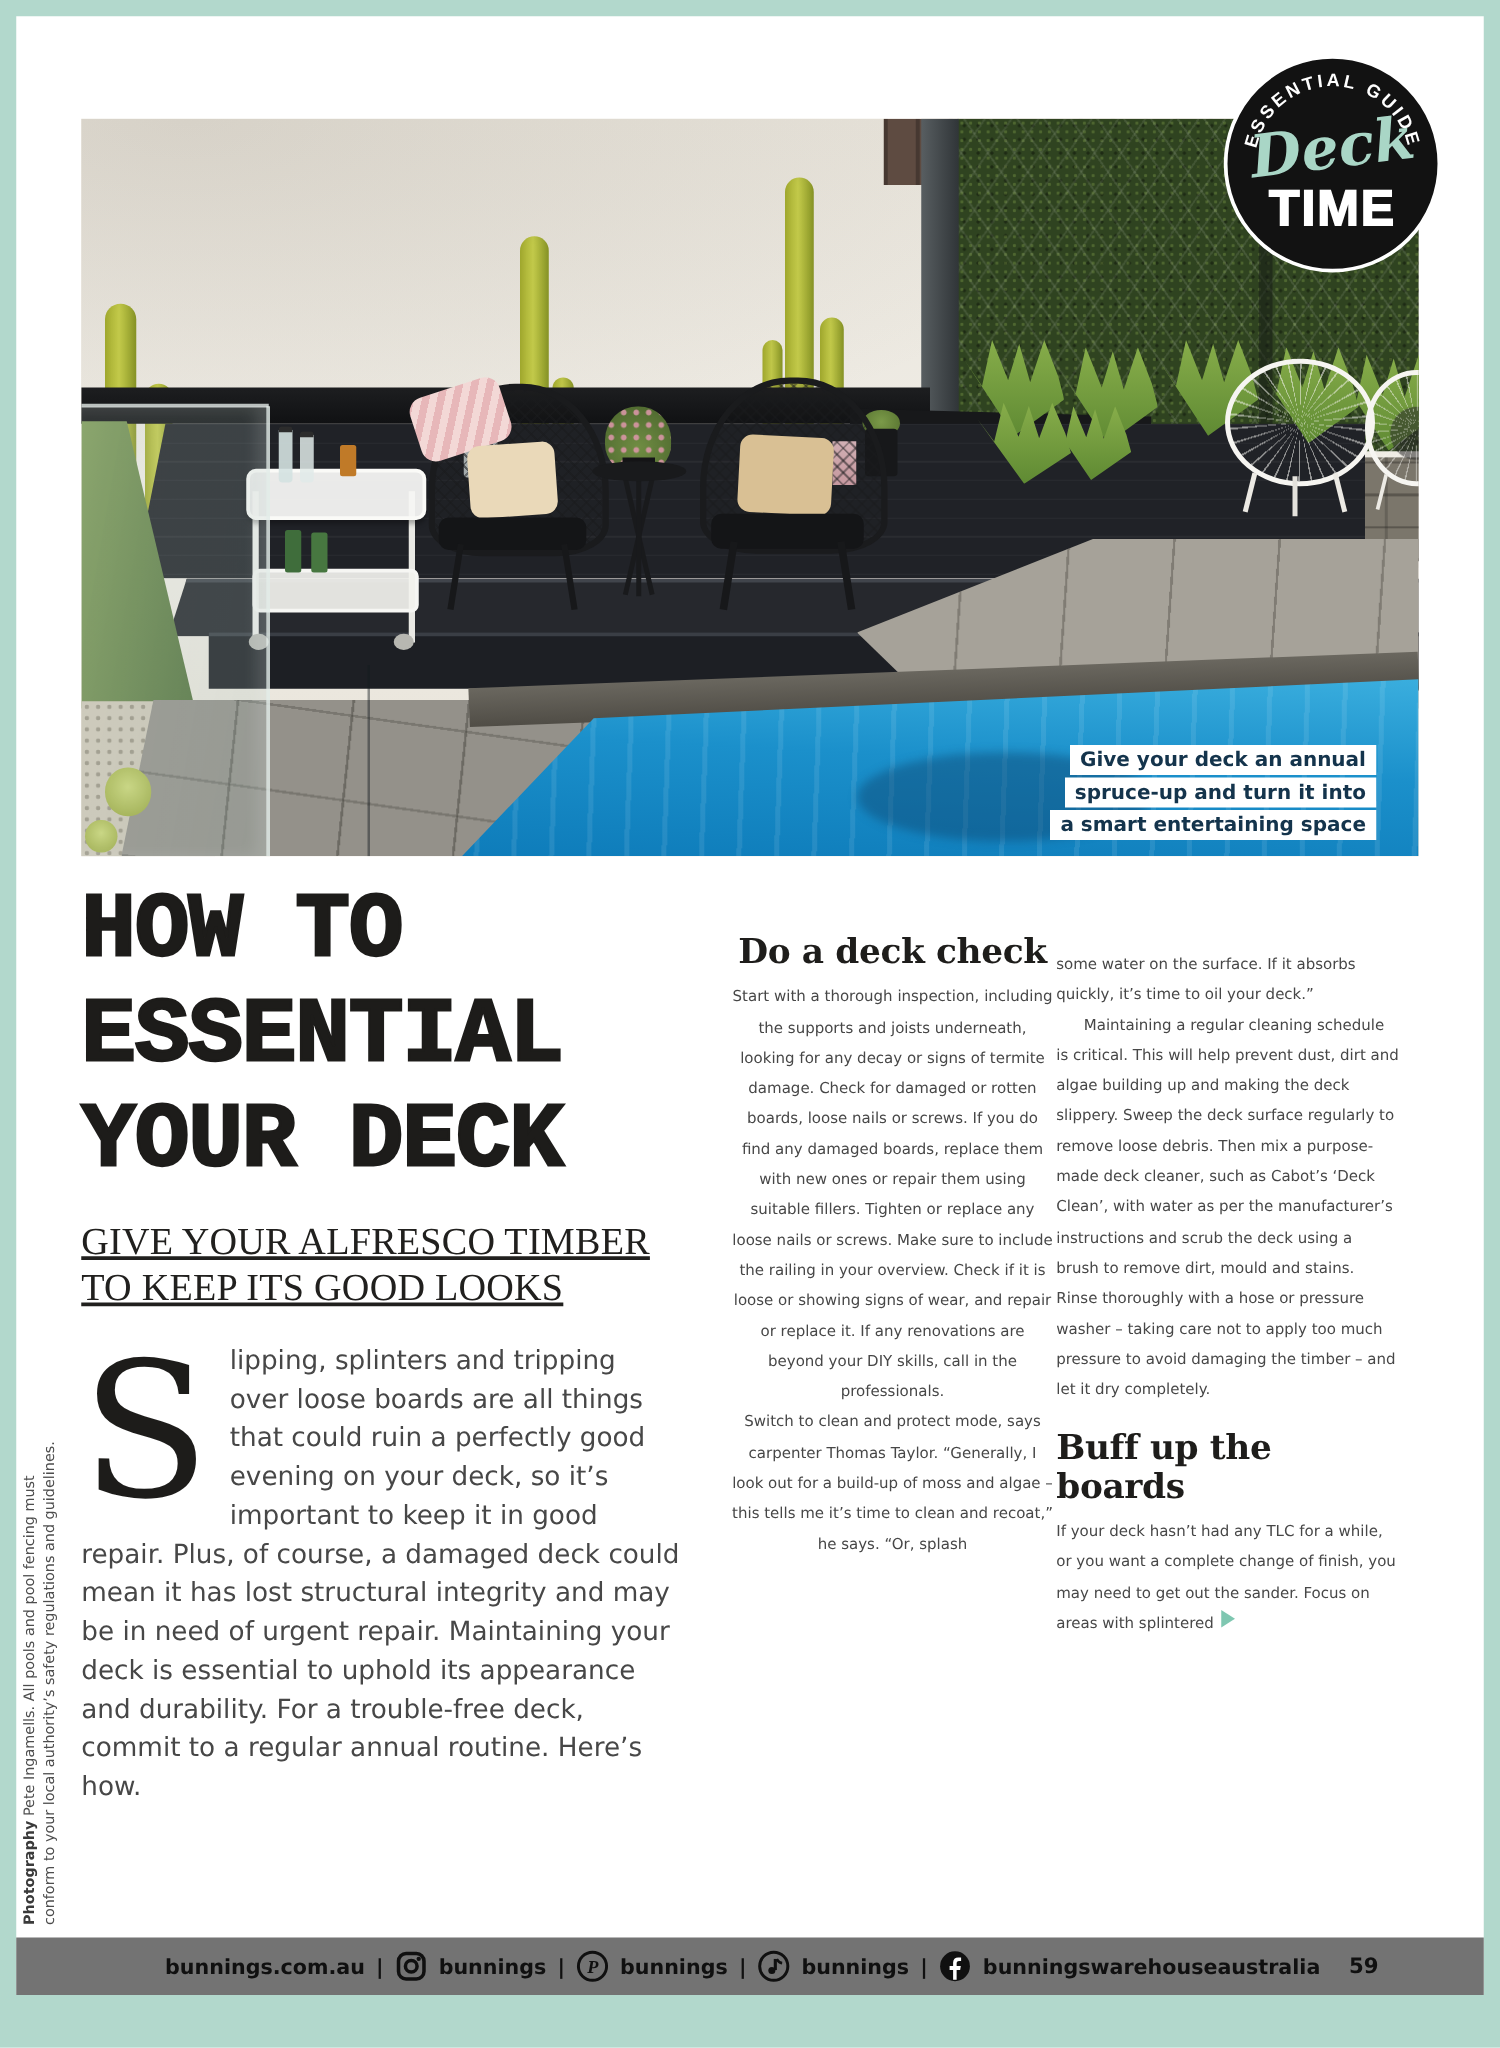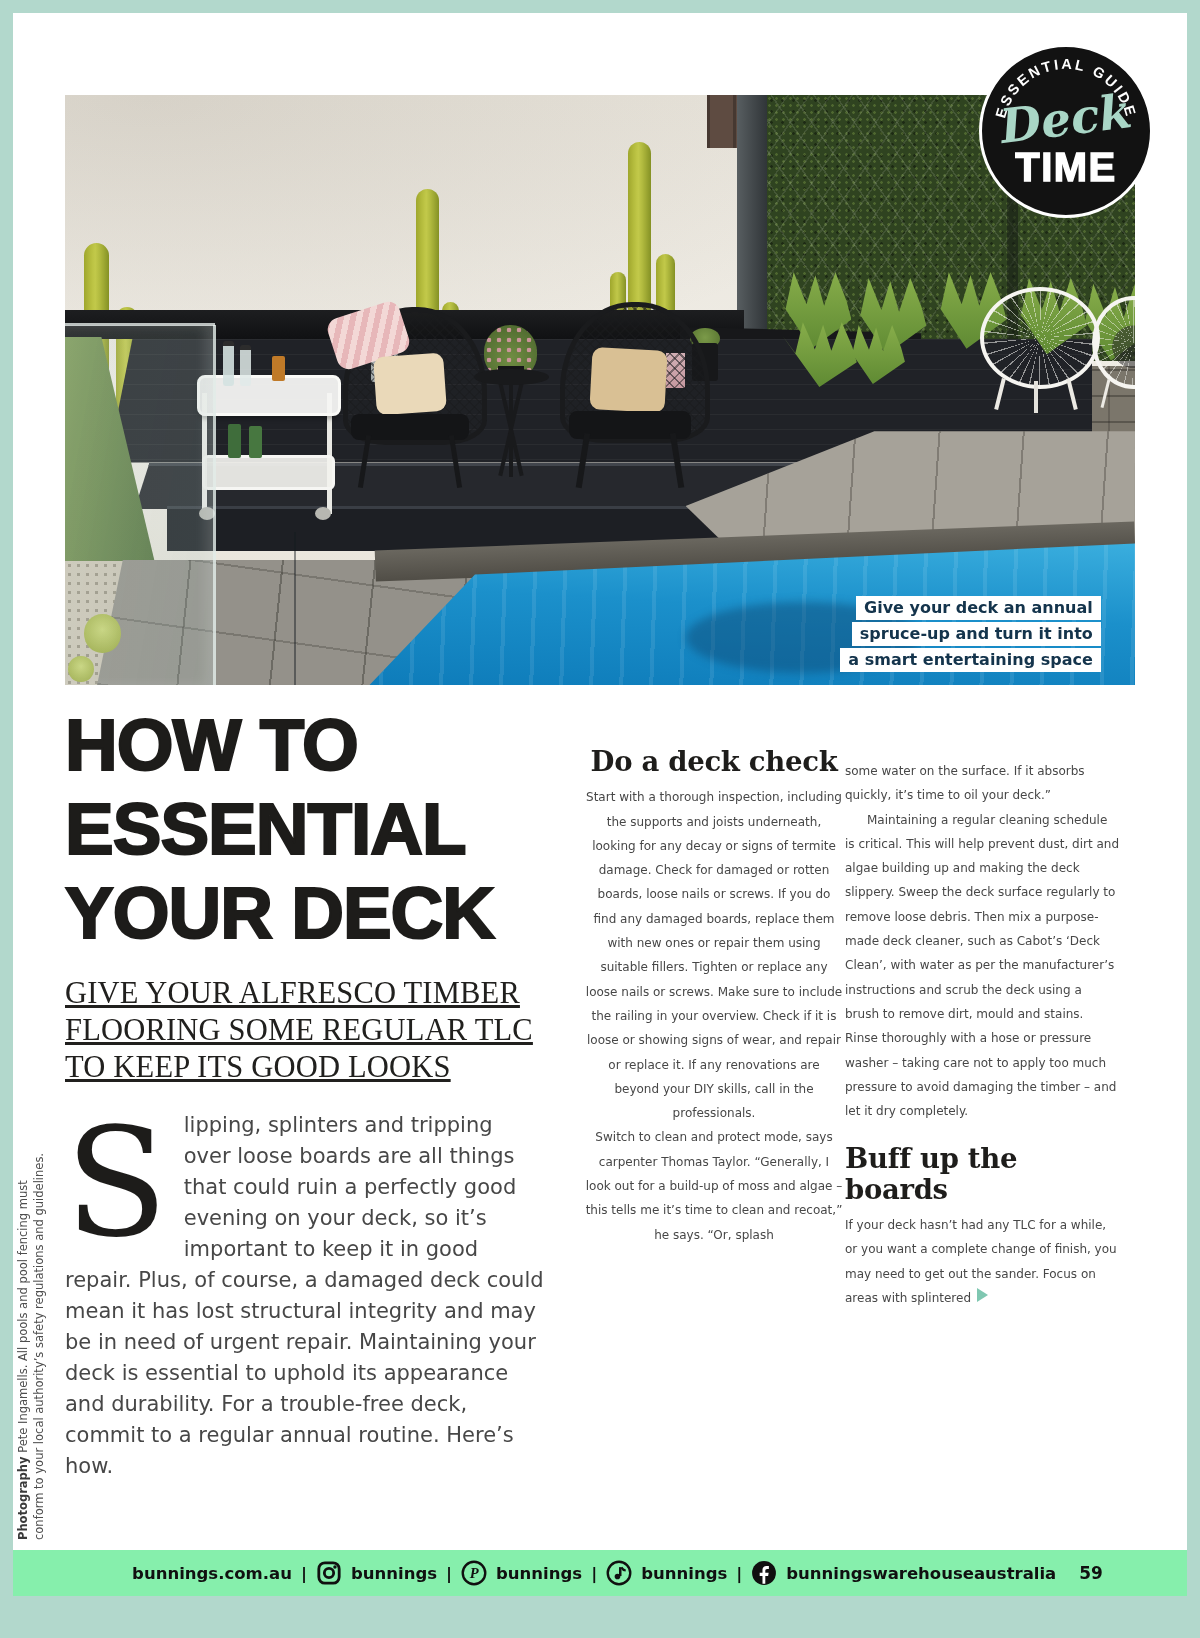--- a/index.html
+++ b/index.html
@@ -150,21 +150,21 @@
       font-family:"DejaVu Serif",serif;font-style:italic;font-weight:bold;font-size:47px;
       color:#a9d6c6;transform:rotate(-7deg);line-height:1;}
   .badge-time{position:absolute;left:0;top:100px;width:100%;text-align:center;
       font-family:"Liberation Sans",sans-serif;font-weight:bold;font-size:40px;color:#ffffff;
       letter-spacing:1.5px;line-height:1;-webkit-text-stroke:1.4px #ffffff;}
 
   
   .col-left{position:absolute;left:65px;top:703px;width:480px;}
   .headline{margin:0;font-family:"Liberation Sans",sans-serif;font-weight:bold;color:#1d1c1a;
       font-size:73px;line-height:84px;letter-spacing:-1px;-webkit-text-stroke:2.2px #1d1c1a;}
-  .headline span{display:block;}
+  .headline span{display:block;font-family:Liberation Mono, monospace;}
   .standfirst{margin-top:20px;font-family:"Liberation Serif",serif;font-size:30.5px;line-height:37px;
       color:#21201e;letter-spacing:.2px;}
   .standfirst span{display:block;text-decoration:underline;}
   .intro{margin:24px 0 0;font-size:21px;line-height:31px;color:#474747;}
   .dropcap{float:left;font-family:"DejaVu Serif",serif;font-size:150px;line-height:.82;
       padding:12px 16px 0 0;color:#1d1c1a;}
   .col{position:absolute;color:#474747;}
   .col p{margin:0;font-size:12px;line-height:24.3px;}
   .col h3{margin:0 0 9px;font-family:"DejaVu Serif",serif;font-weight:bold;font-size:27.5px;
       color:#1e1d1b;letter-spacing:-.3px;line-height:1.1;}
@@ -177,21 +177,21 @@
 
   
   .credit{position:absolute;left:15px;top:1140px;height:400px;width:34px;
       writing-mode:vertical-rl;transform:rotate(180deg);font-size:11.5px;line-height:16px;
       color:#4d4d4d;z-index:45;}
   .credit b{color:#3a3a3a;}
 
   
   .footer{position:absolute;left:13px;right:13px;top:1550px;height:46px;z-index:45;
       display:flex;align-items:center;justify-content:center;gap:9px;
-      font-weight:bold;font-size:16.5px;color:#101010;background:#86efac;padding-left:35px;}
+      font-weight:bold;font-size:16.5px;color:#101010;background:#737373;padding-left:35px;}
   .footer .icon{display:inline-flex;width:26px;height:26px;}
   .footer .icon svg{width:26px;height:26px;}
   .f-page{margin-left:14px;font-size:17px;}
 </style>
 </head>
 <body>
 
 <div class="page">
 
   <div class="photo">
@@ -302,21 +302,20 @@
   </div>
 
   <div class="col-left">
     <h1 class="headline">
       <span>HOW TO</span>
       <span>ESSENTIAL</span>
       <span>YOUR DECK</span>
     </h1>
     <div class="standfirst">
       <span>GIVE YOUR ALFRESCO TIMBER</span>
-      <span>FLOORING SOME REGULAR TLC</span>
       <span>TO KEEP ITS GOOD LOOKS</span>
     </div>
     <p class="intro"><span class="dropcap">S</span><span>lipping, splinters and tripping over loose boards are all things that could ruin a perfectly good evening on your deck, so it’s important to keep it in good repair. Plus, of course, a damaged deck could mean it has lost structural integrity and may be in need of urgent repair. Maintaining your deck is essential to uphold its appearance and durability. For a trouble-free deck, commit to a regular annual routine. Here’s how.</span></p>
   </div>
 
   <div class="col col-mid">
     <h3>Do a deck check</h3>
     <p>Start with a thorough inspection, including the supports and joists underneath, looking for any decay or signs of termite damage. Check for damaged or rotten boards, loose nails or screws. If you do find any damaged boards, replace them with new ones or repair them using suitable fillers. Tighten or replace any loose nails or screws. Make sure to include the railing in your overview. Check if it is loose or showing signs of wear, and repair or replace it. If any renovations are beyond your DIY skills, call in the professionals.</p>
     <p>Switch to clean and protect mode, says carpenter Thomas Taylor. “Generally, I look out for a build-up of moss and algae – this tells me it’s time to clean and recoat,” he says. “Or, splash</p>
   </div>

